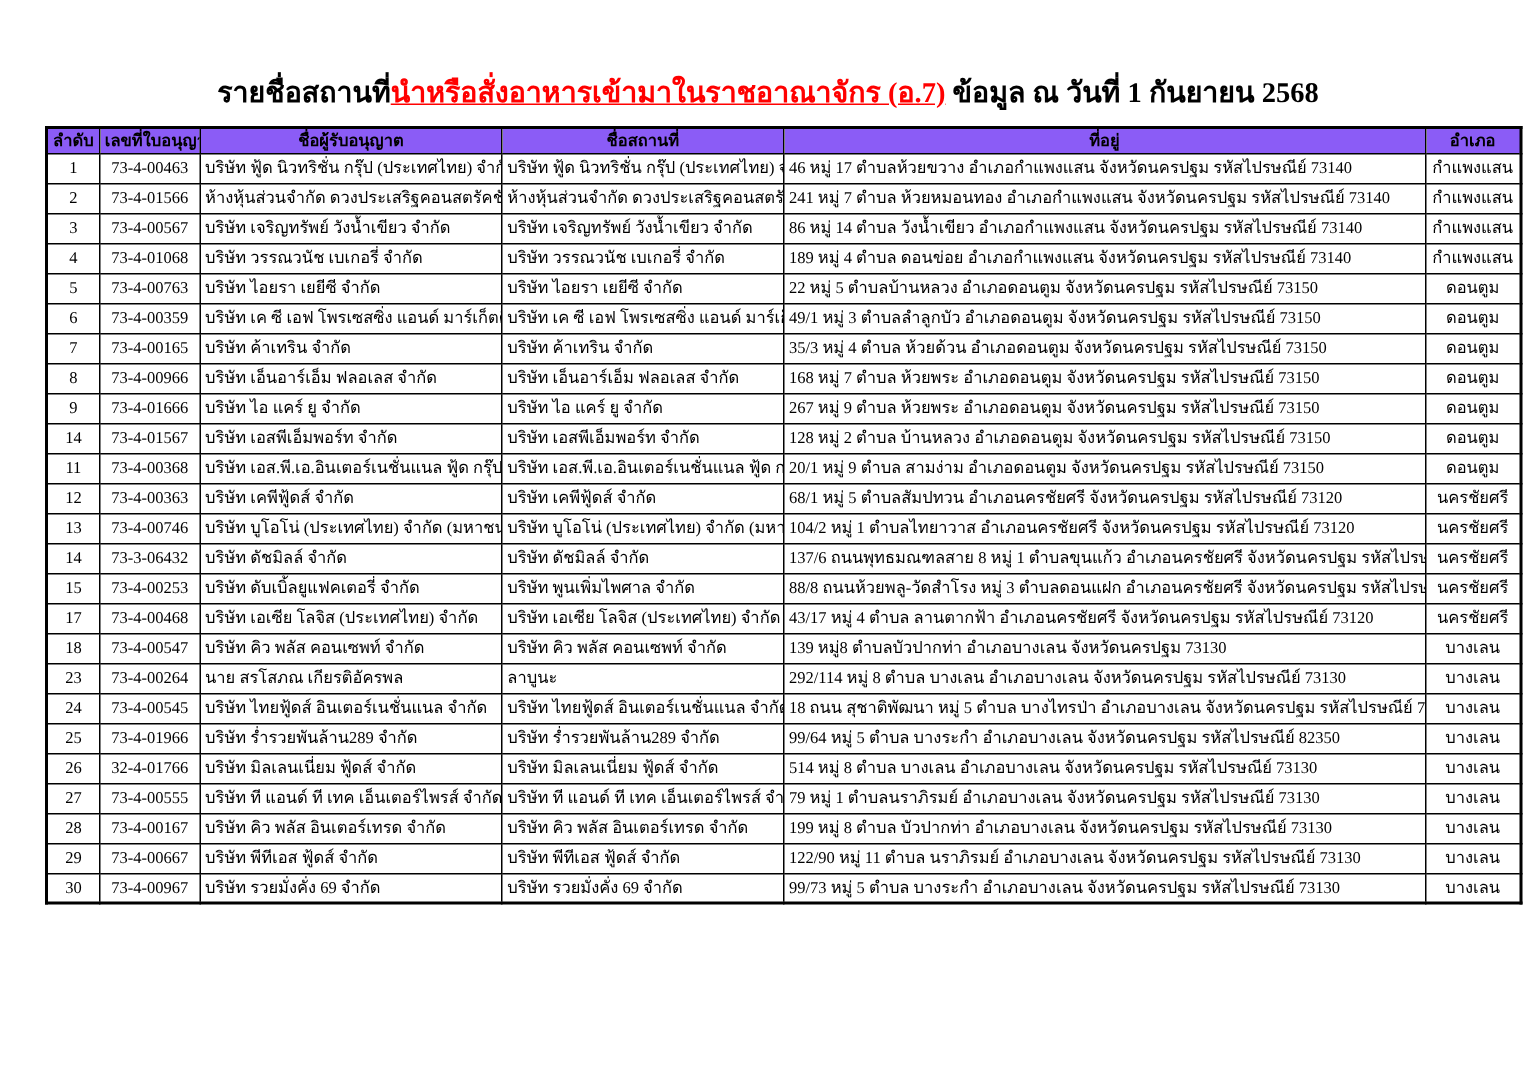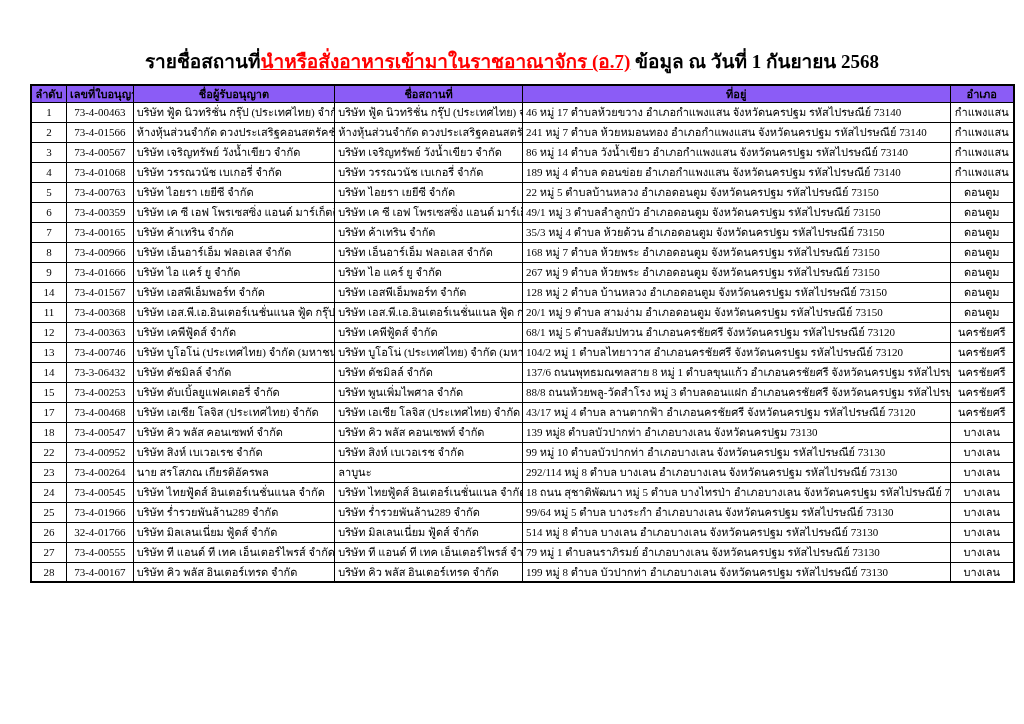--- a/index.html
+++ b/index.html
@@ -217,49 +217,41 @@
         </tr>
         <tr>
           <td class="c-no">18</td>
           <td class="c-lic">73-4-00547</td>
           <td class="c-name">บริษัท คิว พลัส คอนเซพท์ จำกัด</td>
           <td class="c-place">บริษัท คิว พลัส คอนเซพท์ จำกัด</td>
           <td class="c-addr">139 หมู่8  ตำบลบัวปากท่า อำเภอบางเลน จังหวัดนครปฐม 73130</td>
           <td class="c-dist">บางเลน</td>
         </tr>
         <tr>
-          <td class="c-no">22</td>
-          <td class="c-lic">73-4-00952</td>
-          <td class="c-name">บริษัท สิงห์ เบเวอเรช จำกัด</td>
-          <td class="c-place">บริษัท สิงห์ เบเวอเรช จำกัด</td>
-          <td class="c-addr">99 หมู่ 10  ตำบลบัวปากท่า อำเภอบางเลน จังหวัดนครปฐม รหัสไปรษณีย์ 73130</td>
-          <td class="c-dist">บางเลน</td>
-        </tr>
-        <tr>
           <td class="c-no">23</td>
           <td class="c-lic">73-4-00264</td>
           <td class="c-name">นาย สรโสภณ เกียรติอัครพล</td>
           <td class="c-place">ลาบูนะ</td>
           <td class="c-addr">292/114 หมู่ 8 ตำบล บางเลน อำเภอบางเลน จังหวัดนครปฐม รหัสไปรษณีย์ 73130</td>
           <td class="c-dist">บางเลน</td>
         </tr>
         <tr>
           <td class="c-no">24</td>
           <td class="c-lic">73-4-00545</td>
           <td class="c-name">บริษัท ไทยฟู้ดส์ อินเตอร์เนชั่นแนล จำกัด</td>
           <td class="c-place">บริษัท ไทยฟู้ดส์ อินเตอร์เนชั่นแนล จำกัด</td>
           <td class="c-addr">18 ถนน สุชาติพัฒนา หมู่ 5  ตำบล บางไทรป่า อำเภอบางเลน จังหวัดนครปฐม รหัสไปรษณีย์ 73130</td>
           <td class="c-dist">บางเลน</td>
         </tr>
         <tr>
           <td class="c-no">25</td>
           <td class="c-lic">73-4-01966</td>
           <td class="c-name">บริษัท ร่ำรวยพันล้าน289 จำกัด</td>
           <td class="c-place">บริษัท ร่ำรวยพันล้าน289 จำกัด</td>
-          <td class="c-addr">99/64 หมู่ 5 ตำบล บางระกำ อำเภอบางเลน จังหวัดนครปฐม รหัสไปรษณีย์ 73130</td>
+          <td class="c-addr">99/64 หมู่ 5 ตำบล บางระกำ อำเภอบางเลน จังหวัดนครปฐม รหัสไปรษณีย์ 82350</td>
           <td class="c-dist">บางเลน</td>
         </tr>
         <tr>
           <td class="c-no">26</td>
           <td class="c-lic">32-4-01766</td>
           <td class="c-name">บริษัท มิลเลนเนี่ยม ฟู้ดส์ จำกัด</td>
           <td class="c-place">บริษัท มิลเลนเนี่ยม ฟู้ดส์ จำกัด</td>
           <td class="c-addr">514 หมู่ 8 ตำบล บางเลน อำเภอบางเลน จังหวัดนครปฐม รหัสไปรษณีย์ 73130</td>
           <td class="c-dist">บางเลน</td>
         </tr>
@@ -272,16 +264,32 @@
           <td class="c-dist">บางเลน</td>
         </tr>
         <tr>
           <td class="c-no">28</td>
           <td class="c-lic">73-4-00167</td>
           <td class="c-name">บริษัท คิว พลัส อินเตอร์เทรด จำกัด</td>
           <td class="c-place">บริษัท คิว พลัส อินเตอร์เทรด จำกัด</td>
           <td class="c-addr">199 หมู่ 8 ตำบล บัวปากท่า อำเภอบางเลน จังหวัดนครปฐม รหัสไปรษณีย์ 73130</td>
           <td class="c-dist">บางเลน</td>
         </tr>
+        <tr>
+          <td class="c-no">29</td>
+          <td class="c-lic">73-4-00667</td>
+          <td class="c-name">บริษัท พีทีเอส ฟู้ดส์ จำกัด</td>
+          <td class="c-place">บริษัท พีทีเอส ฟู้ดส์ จำกัด</td>
+          <td class="c-addr">122/90 หมู่ 11 ตำบล นราภิรมย์ อำเภอบางเลน จังหวัดนครปฐม รหัสไปรษณีย์ 73130</td>
+          <td class="c-dist">บางเลน</td>
+        </tr>
+        <tr>
+          <td class="c-no">30</td>
+          <td class="c-lic">73-4-00967</td>
+          <td class="c-name">บริษัท รวยมั่งคั่ง 69 จำกัด</td>
+          <td class="c-place">บริษัท รวยมั่งคั่ง 69 จำกัด</td>
+          <td class="c-addr">99/73 หมู่ 5 ตำบล บางระกำ อำเภอบางเลน จังหวัดนครปฐม รหัสไปรษณีย์ 73130</td>
+          <td class="c-dist">บางเลน</td>
+        </tr>
       </tbody>
   </table>
 
 </div>
 
 </body></html>

